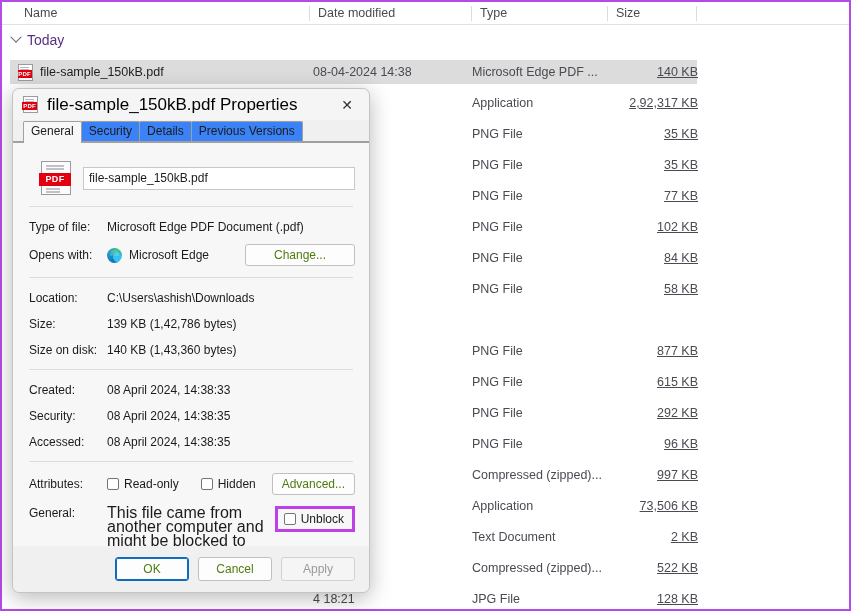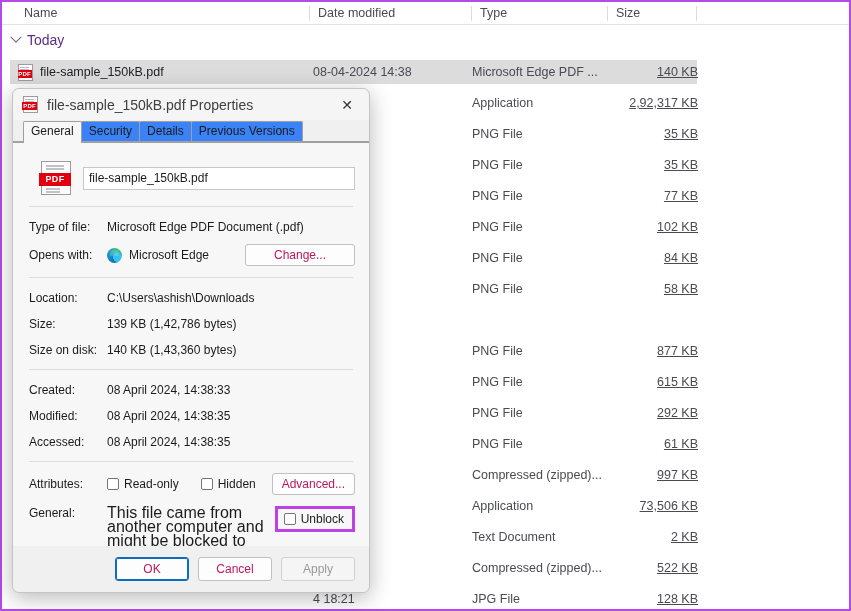--- a/index.html
+++ b/index.html
@@ -106,21 +106,21 @@
   }
   #titlebar {
     height: 31px;
     display: flex; align-items: center;
     padding-left: 10px;
     background: #f5f5f5;
     border-radius: 7px 7px 0 0;
     position: relative;
   }
   #titlebar .ticon { margin-right: 9px; }
-  #titlebar .ttext { font-size: 14px; color: #404040; }
+  #titlebar .ttext { font-size: 17px; color: #000000; }
   #closebtn {
     position: absolute; right: 0; top: 0;
     width: 44px; height: 31px;
     display: flex; align-items: center; justify-content: center;
     font-size: 14px; color: #333;
     border-radius: 0 7px 0 0;
     cursor: default;
   }
 
   #tabs {
@@ -200,21 +200,21 @@
     content:""; position:absolute; left:3px; top:2px;
     width:9px; height:6px; border-radius: 9px 9px 0 0;
     background:#f4f7f9; opacity:.18;
   }
 
   .btn {
     background: #fdfdfd;
     border: 1px solid #c0c0c0;
     border-radius: 3px;
     font-size: 12px;
-    color: #be185d;
+    color: #4d7c0f;
     padding: 3px 9px;
     height: 22px;
     line-height: 15px;
     cursor: default;
     white-space: nowrap;
   }
   .btn.disabled { color: #9a9a9a; background:#f5f5f5; border-color:#d2d2d2; }
   .btn.focus {
     border: 1px solid #0f6cbd;
     box-shadow: 0 0 0 1px #0f6cbd inset;
@@ -335,21 +335,21 @@
     <div class="cell size">615 KB</div>
   </div>
   <div class="row" style="top:399px">
     <div class="cell date">4 15:02</div>
     <div class="cell type">PNG File</div>
     <div class="cell size">292 KB</div>
   </div>
   <div class="row" style="top:430px">
     <div class="cell date">4 12:29</div>
     <div class="cell type">PNG File</div>
-    <div class="cell size">61 KB</div>
+    <div class="cell size">96 KB</div>
   </div>
   <div class="row" style="top:461px">
     <div class="cell date">4 11:18</div>
     <div class="cell type">Compressed (zipped)...</div>
     <div class="cell size">997 KB</div>
   </div>
   <div class="row" style="top:492px">
     <div class="cell date">4 11:15</div>
     <div class="cell type">Application</div>
     <div class="cell size">73,506 KB</div>
@@ -435,21 +435,21 @@
       <span class="val">140 KB (1,43,360 bytes)</span>
     </div>
 
     <hr class="sep">
 
     <div class="field">
       <span class="lbl">Created:</span>
       <span class="val">08 April 2024, 14:38:33</span>
     </div>
     <div class="field">
-      <span class="lbl">Modified:</span>
+      <span class="lbl">Security:</span>
       <span class="val">08 April 2024, 14:38:35</span>
     </div>
     <div class="field" style="margin-bottom:3px">
       <span class="lbl">Accessed:</span>
       <span class="val">08 April 2024, 14:38:35</span>
     </div>
 
     <hr class="sep">
 
     <div id="attrrow">

